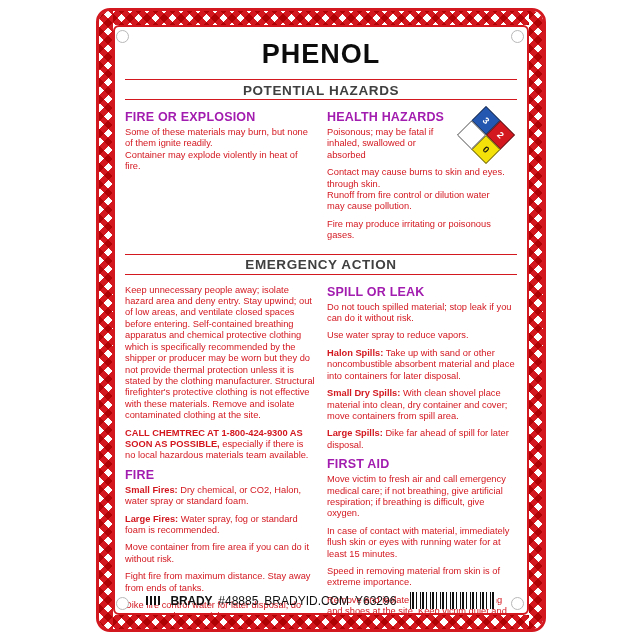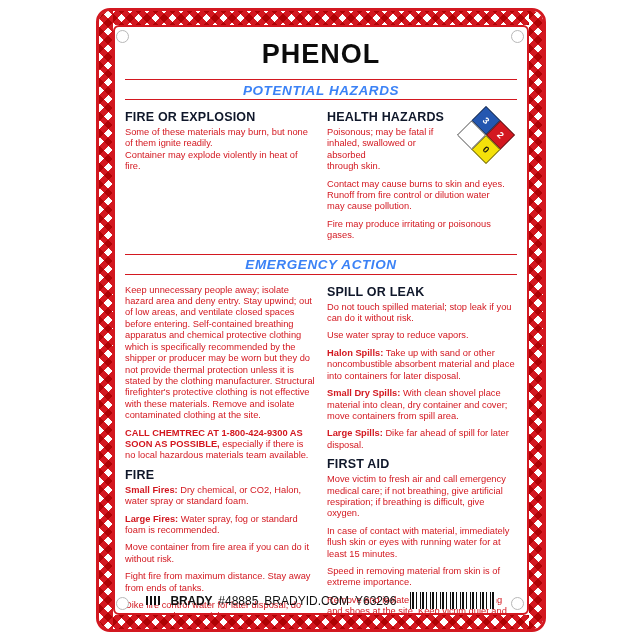--- a/index.html
+++ b/index.html
@@ -40,27 +40,26 @@
   .title{
     text-align:center;font-size:27px;font-weight:bold;letter-spacing:1px;color:#0c0c0c;
     margin:6px 0 9px 0;font-family:"Liberation Sans",sans-serif;
   }
   .band{
     border-top:1.5px solid #d31820;border-bottom:1.5px solid #d31820;
     position:relative;height:19px;margin:0 0 10px 0;
   }
   .band .lbl{
     position:absolute;left:50%;top:50%;transform:translate(-50%,-50%);
-    background:#fff;padding:0 14px;color:#3b82f6;font-weight:bold;font-size:13.5px;letter-spacing:.6px;
+    background:#fff;padding:0 14px;color:#404040;font-weight:bold;font-size:13.5px;letter-spacing:.6px;
     white-space:nowrap;
-    font-style:italic;
   }
   .cols{display:flex;gap:12px;}
   .col{flex:1;min-width:0;}
-  .h{color:#0f172a;font-weight:bold;font-size:12.5px;margin:0 0 3px 0;letter-spacing:.2px;}
+  .h{color:#a21caf;font-weight:bold;font-size:12.5px;margin:0 0 3px 0;letter-spacing:.2px;}
   .p{color:#d31820;font-size:9.3px;line-height:11.4px;margin:0 0 6px 0;}
   .p b{font-weight:bold;}
   .nfpa{width:58px;height:58px;position:relative;float:right;margin:-4px 2px 2px 6px;}
   .nfpa .dia{position:absolute;left:0;top:0;width:58px;height:58px;transform:rotate(45deg) scale(.707);transform-origin:center;}
   .q{position:absolute;width:29px;height:29px;box-sizing:border-box;border:1px solid #111;
      display:flex;align-items:center;justify-content:center;font-size:13px;font-weight:bold;}
   .q.b{left:0;top:0;background:#2457b0;color:#fff;}
   .q.r{left:29px;top:0;background:#d31820;color:#fff;}
   .q.y{left:29px;top:29px;background:#f4e10a;color:#111;}
   .q.w{left:0;top:29px;background:#ffffff;color:#111;}
@@ -111,22 +110,22 @@
             <div class="dia">
               <div class="q b">3</div>
               <div class="q r">2</div>
               <div class="q y">0</div>
               <div class="q w"></div>
             </div>
           </div>
           <div class="h">HEALTH HAZARDS</div>
           <div class="p">Poisonous; may be fatal if</div>
           <div class="p" style="margin-top:-6px">inhaled, swallowed or absorbed</div>
+          <div class="p">Contact may cause burns to skin and eyes.</div>
           <div class="p" style="margin-top:-6px">through skin.</div>
-          <div class="p">Contact may cause burns to skin and eyes.</div>
           <div class="p" style="margin-top:-6px">Runoff from fire control or dilution water</div>
           <div class="p" style="margin-top:-6px">may cause pollution.</div>
           <div class="p">Fire may produce irritating or poisonous</div>
           <div class="p" style="margin-top:-6px">gases.</div>
         </div>
       </div>
 
       <div class="band section2">
         <span class="lbl">EMERGENCY ACTION</span>
       </div>

